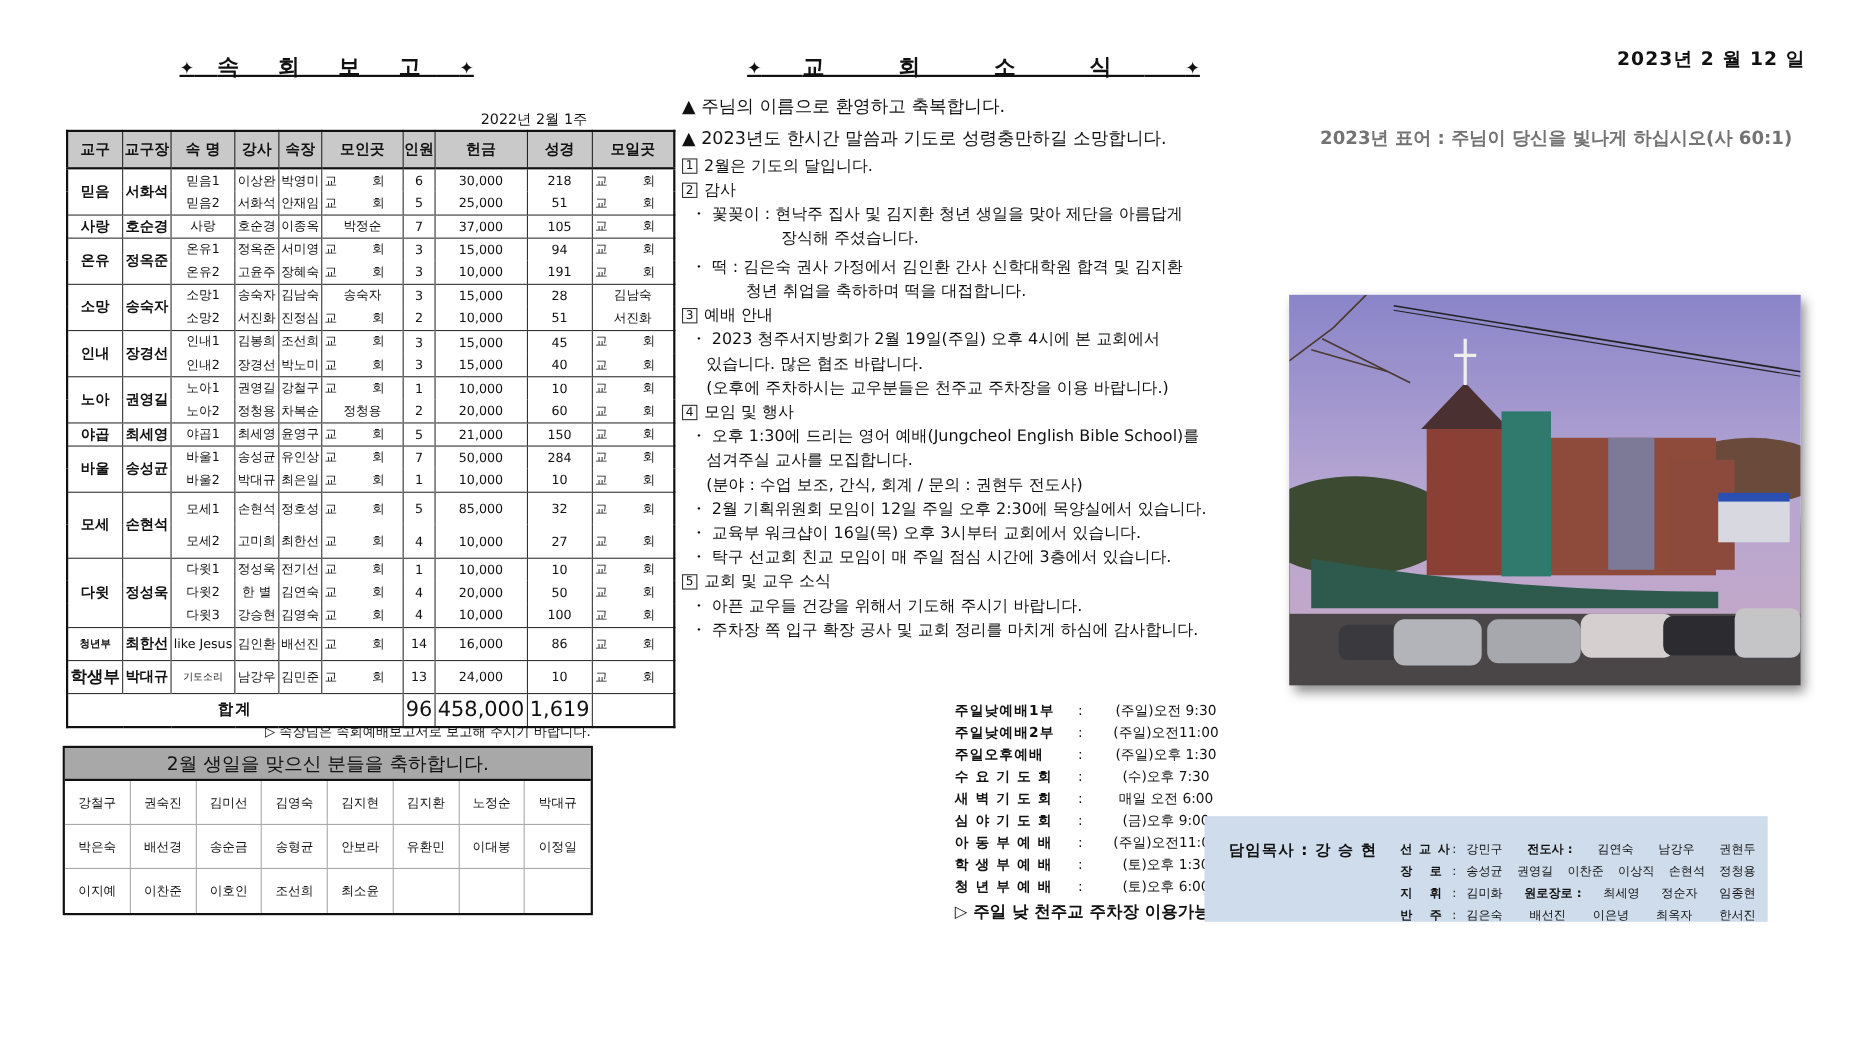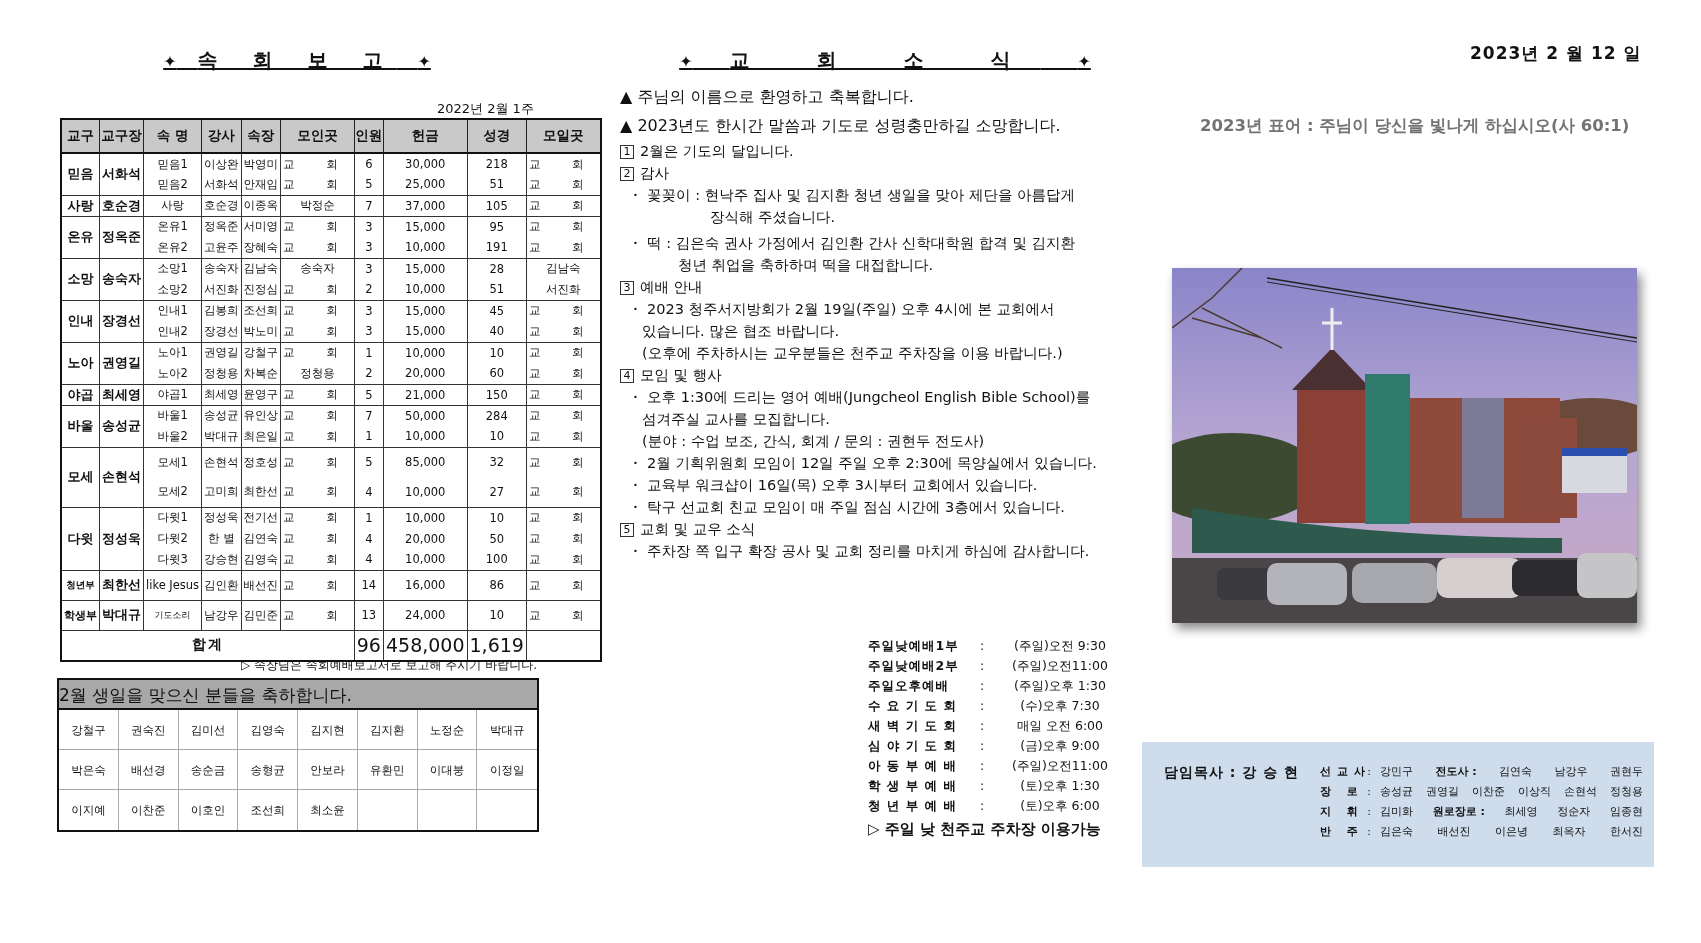--- a/index.html
+++ b/index.html
@@ -21,21 +21,21 @@
   table.report td.small2 { font-size: 9px; }
   table.report td.two { line-height: 11px; font-size: 11.5px; }
   table.report tr.tall td { height: 30px; }
   table.report tr.total td { height: 31px; border-top: 1px solid #333; font-size: 19px; }
   table.report tr.total td.label { font-weight: bold; font-size: 14px; letter-spacing: 2px; }
   .kyo { letter-spacing: 14px; padding-left: 14px; }
 
   .report-note { position: absolute; left: 0; top: 617px; width: 480px; text-align: right; font-size: 12px; }
 
   .bday { position: absolute; left: 0; top: 638px; width: 482px; border: 2px solid #111; }
-  .bday-title { background: #a8a8a8; text-align: left; font-size: 17px; height: 30px; line-height: 30px; border-bottom: 2px solid #111; font-weight: normal; }
+  .bday-title { background: #a8a8a8; text-align: center; font-size: 17px; height: 30px; line-height: 30px; border-bottom: 2px solid #111; font-weight: normal; }
   .bday-grid { display: grid; grid-template-columns: repeat(8, 1fr); }
   .bday-cell { height: 40px; line-height: 40px; text-align: center; font-size: 11.5px; border-right: 1px solid #aaa; border-bottom: 1px solid #aaa; }
   .bday-cell:nth-child(8n) { border-right: none; }
   .bday-cell.last-row { border-bottom: none; }
 
   
   .mid { position: absolute; left: 620px; top: 40px; width: 500px; }
   .mid .sec-title { text-align: center; letter-spacing: 30px; padding-left: 30px; }
   .news { position: absolute; left: 0; top: 42px; width: 500px; font-size: 14.5px; }
   .news .line { height: 22px; line-height: 22px; white-space: nowrap; }
@@ -53,21 +53,21 @@
   .sched-colon { width: 20px; text-align: left; }
   .sched-time { width: 120px; text-align: center; }
   .parking { margin-top: 4px; font-size: 15px; font-weight: bold; }
 
   
   .date { position: absolute; left: 1470px; top: 42px; font-size: 17px; font-weight: bold; letter-spacing: 1px; }
   .motto { position: absolute; left: 1200px; top: 115px; font-size: 16.5px; font-weight: bold; color: #737373; }
   .photo { position: absolute; left: 1172px; top: 268px; width: 465px; height: 355px; box-shadow: 4px 6px 10px rgba(0,0,0,0.45); overflow: hidden; background: linear-gradient(180deg, #8b86c8 0%, #a89cd0 35%, #b5a2c8 55%, #6d5a5a 60%, #3f3b3c 100%); }
   .photo svg { display: block; }
 
-  .staff { position: absolute; left: 1142px; top: 742px; width: 512px; height: 125px; background: #cfdcec; font-size: 11px; }
+  .staff { position: absolute; left: 1095px; top: 742px; width: 512px; height: 96px; background: #cfdcec; font-size: 11px; }
   .pastor { position: absolute; left: 22px; top: 22px; font-size: 14px; font-weight: bold; letter-spacing: 1px; }
   .staff-list { position: absolute; left: 178px; top: 20px; width: 325px; }
   .staff-row { display: flex; height: 20px; line-height: 20px; white-space: nowrap; }
   .staff-role { width: 40px; font-weight: bold; letter-spacing: 6px; }
   .staff-colon { width: 18px; text-align: center; }
   .staff-names { flex: 1; display: flex; justify-content: space-between; }
   .staff-names span { padding: 0 2px; }
   .staff-names .sub { font-weight: bold; }
 </style>
 </head>
@@ -133,21 +133,21 @@
         </tr>
         <tr class="grp-start">
           <td class="grp" rowspan="2">온유</td>
           <td class="grp" rowspan="2">정옥준</td>
           <td>온유1</td>
           <td>정옥준</td>
           <td>서미영</td>
           <td class="kyo">교 회</td>
           <td>3</td>
           <td>15,000</td>
-          <td>95</td>
+          <td>94</td>
           <td class="kyo">교 회</td>
         </tr>
         <tr>
           <td>온유2</td>
           <td>고윤주</td>
           <td>장혜숙</td>
           <td class="kyo">교 회</td>
           <td>3</td>
           <td>10,000</td>
           <td>191</td>
@@ -313,21 +313,21 @@
           <td class="two">like Jesus</td>
           <td>김인환</td>
           <td>배선진</td>
           <td class="kyo">교 회</td>
           <td>14</td>
           <td>16,000</td>
           <td>86</td>
           <td class="kyo">교 회</td>
         </tr>
         <tr class="grp-start tall">
-          <td class="grp small" rowspan="1" style="font-weight: bold; font-size: 11px;">학생부</td>
+          <td class="grp small" rowspan="1" style="font-weight: bold; font-size: 15px;">학생부</td>
           <td class="grp" rowspan="1">박대규</td>
           <td class="small2">기도소리</td>
           <td>남강우</td>
           <td>김민준</td>
           <td class="kyo">교 회</td>
           <td>13</td>
           <td>24,000</td>
           <td>10</td>
           <td class="kyo">교 회</td>
         </tr>
@@ -401,20 +401,21 @@
 
   <div class="line head"><span class="num">4</span><span>모임 및 행사</span></div>
   <div class="line bullet">・ 오후 1:30에 드리는 영어 예배(Jungcheol English Bible School)를</div>
   <div class="line indent">섬겨주실 교사를 모집합니다.</div>
   <div class="line indent">(분야 : 수업 보조, 간식, 회계 / 문의 : 권현두 전도사)</div>
   <div class="line bullet">・ 2월 기획위원회 모임이 12일 주일 오후 2:30에 목양실에서 있습니다.</div>
   <div class="line bullet">・ 교육부 워크샵이 16일(목) 오후 3시부터 교회에서 있습니다.</div>
   <div class="line bullet">・ 탁구 선교회 친교 모임이 매 주일 점심 시간에 3층에서 있습니다.</div>
 
   <div class="line head"><span class="num">5</span><span>교회 및 교우 소식</span></div>
+  <div class="line bullet">・ 아픈 교우들 건강을 위해서 기도해 주시기 바랍니다.</div>
   <div class="line bullet">・ 주차장 쪽 입구 확장 공사 및 교회 정리를 마치게 하심에 감사합니다.</div>
 </div>
 
 <div class="schedule">
   <div id="sched-list">
       <div class="sched-row">
       <span class="sched-name">주일낮예배1부</span>
       <span class="sched-colon">:</span>
       <span class="sched-time">(주일)오전 9:30</span>
       </div>

